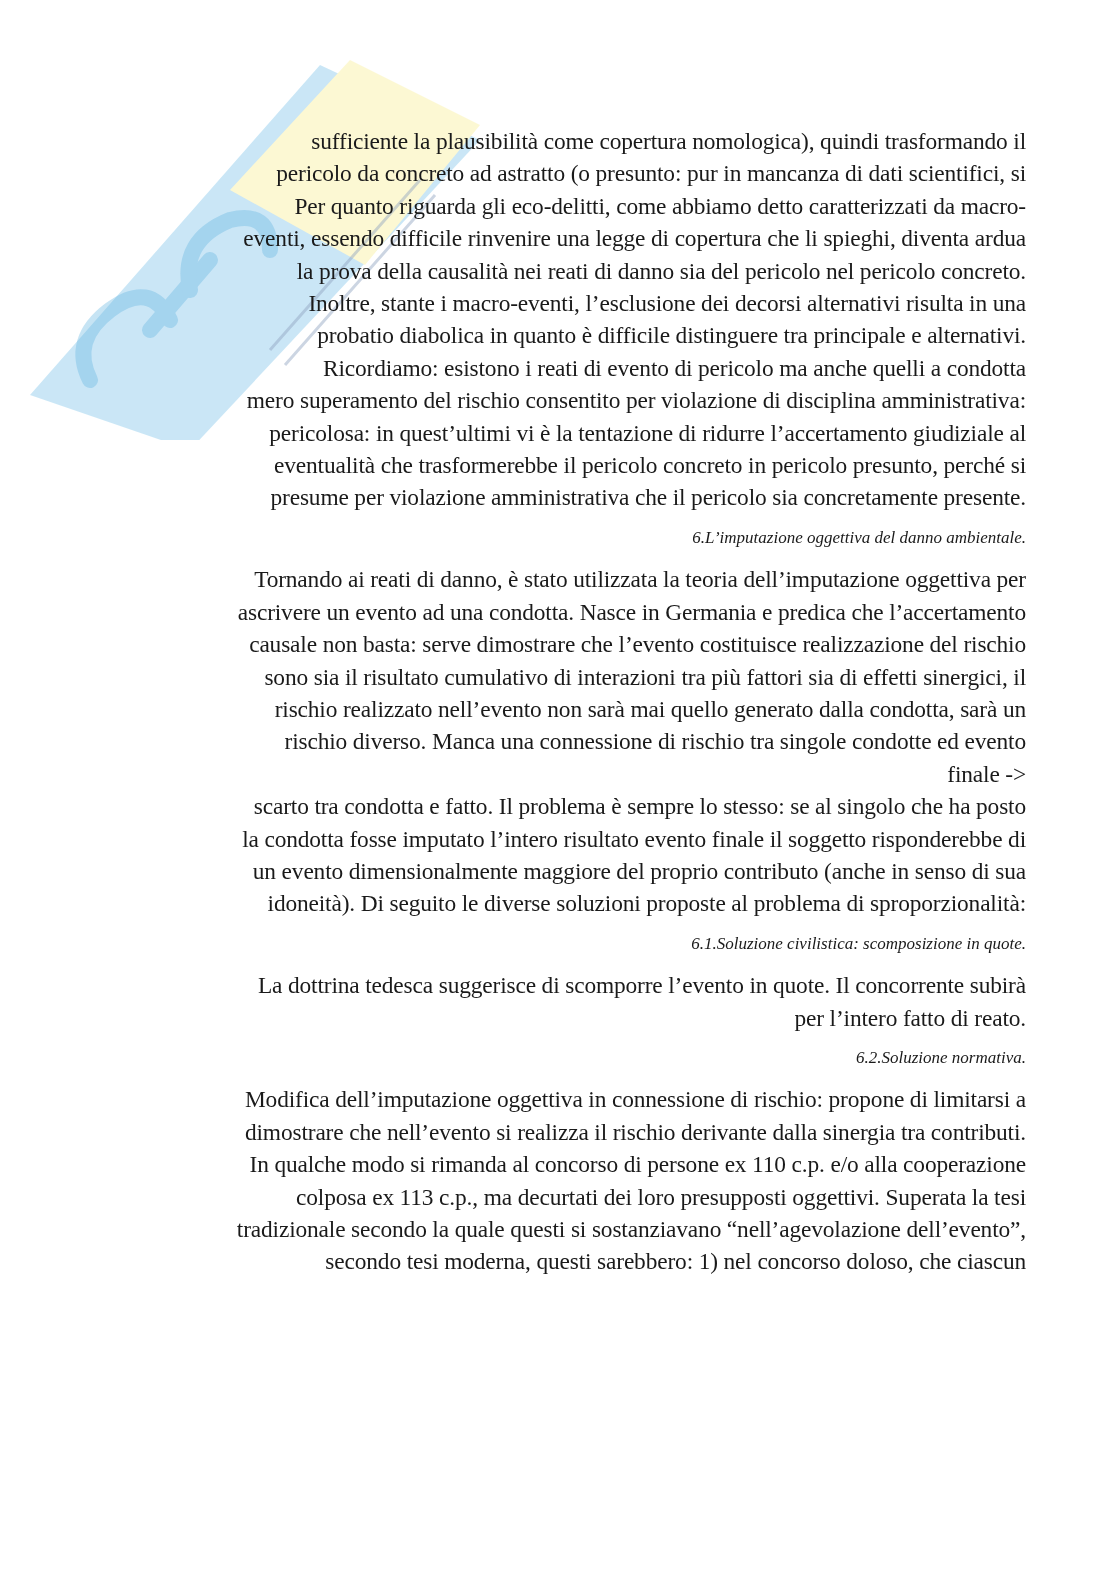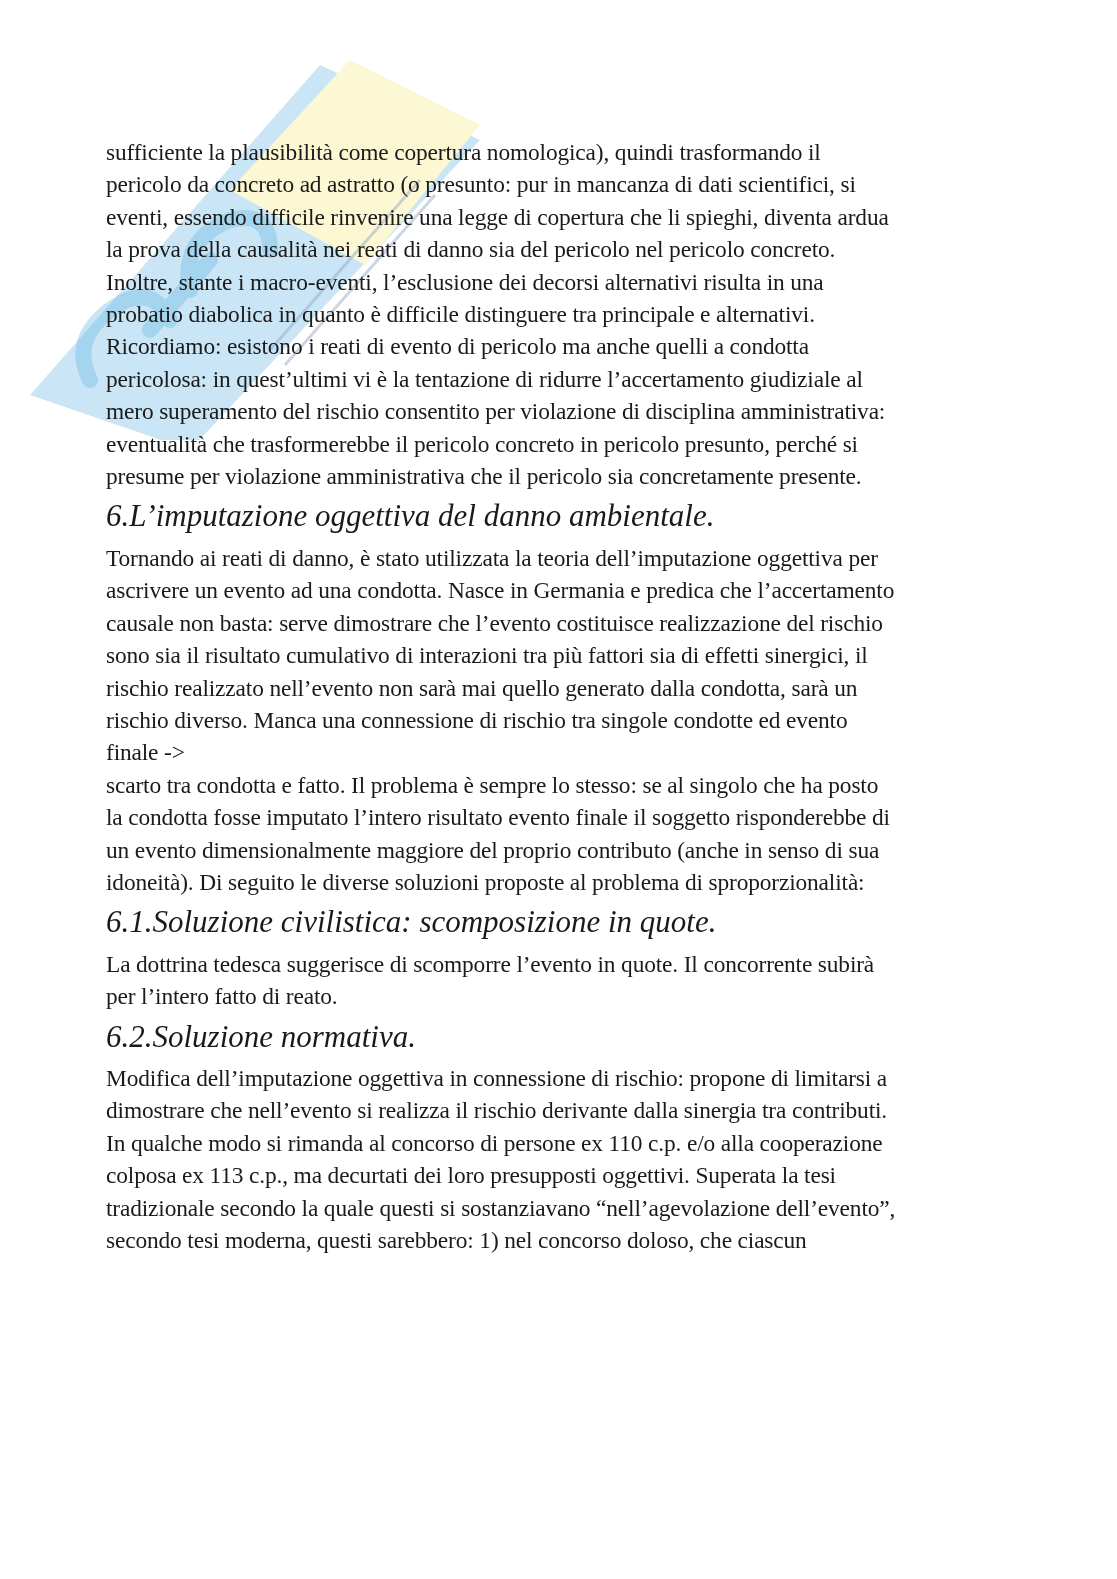--- a/index.html
+++ b/index.html
@@ -20,33 +20,34 @@
       left: 20px;
       top: 20px;
       width: 470px;
       height: 420px;
       pointer-events: none;
       z-index: 0;
     }
     .page {
       position: absolute;
       left: 106px;
-      top: 136px;
+      top: 125px;
       width: 920px;
       z-index: 1;
+      text-align: right;
     }
     .line {
       font-size: 23.4px;
       line-height: 32.4px;
       white-space: nowrap;
       letter-spacing: -0.15px;
     }
     .heading {
       font-style: italic;
-      font-size: 31px;
+      font-size: 17px;
       line-height: 32.4px;
       white-space: nowrap;
     }
     .gap-before-heading { margin-top: 8px; }
     .gap-after-heading { margin-top: 9px; }
   </style>
 </head>
 <body>
 
 <div class="watermark">
@@ -65,27 +66,28 @@
       <path d="M265,345 l150,-170"></path>
     </g>
   </svg>
 </div>
 
 <div class="page">
 
   <div class="paragraph">
     <div class="line">sufficiente la plausibilità come copertura nomologica), quindi trasformando il</div>
     <div class="line">pericolo da concreto ad astratto (o presunto: pur in mancanza di dati scientifici, si</div>
+    <div class="line">Per quanto riguarda gli eco-delitti, come abbiamo detto caratterizzati da macro-</div>
     <div class="line">eventi, essendo difficile rinvenire una legge di copertura che li spieghi, diventa ardua</div>
     <div class="line">la prova della causalità nei reati di danno sia del pericolo nel pericolo concreto.</div>
     <div class="line">Inoltre, stante i macro-eventi, l’esclusione dei decorsi alternativi risulta in una</div>
     <div class="line">probatio diabolica in quanto è difficile distinguere tra principale e alternativi.</div>
     <div class="line">Ricordiamo: esistono i reati di evento di pericolo ma anche quelli a condotta</div>
+    <div class="line">mero superamento del rischio consentito per violazione di disciplina amministrativa:</div>
     <div class="line">pericolosa: in quest’ultimi vi è la tentazione di ridurre l’accertamento giudiziale al</div>
-    <div class="line">mero superamento del rischio consentito per violazione di disciplina amministrativa:</div>
     <div class="line">eventualità che trasformerebbe il pericolo concreto in pericolo presunto, perché si</div>
     <div class="line">presume per violazione amministrativa che il pericolo sia concretamente presente.</div>
   </div>
 
   <div class="heading gap-before-heading">6.L’imputazione oggettiva del danno ambientale.</div>
 
   <div class="paragraph gap-after-heading">
     <div class="line">Tornando ai reati di danno, è stato utilizzata la teoria dell’imputazione oggettiva per</div>
     <div class="line">ascrivere un evento ad una condotta. Nasce in Germania e predica che l’accertamento</div>
     <div class="line">causale non basta: serve dimostrare che l’evento costituisce realizzazione del rischio</div>

